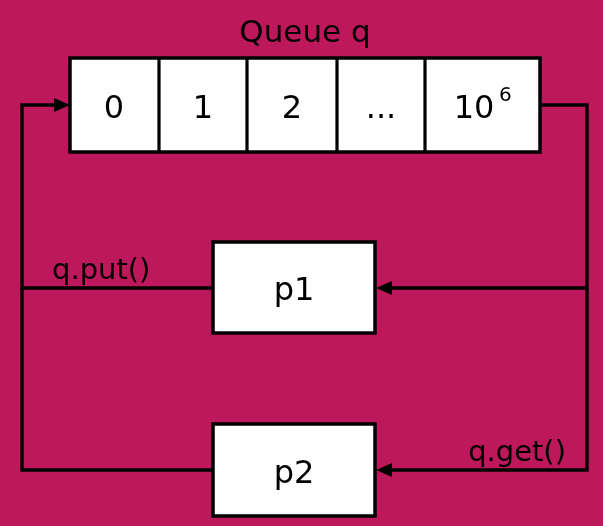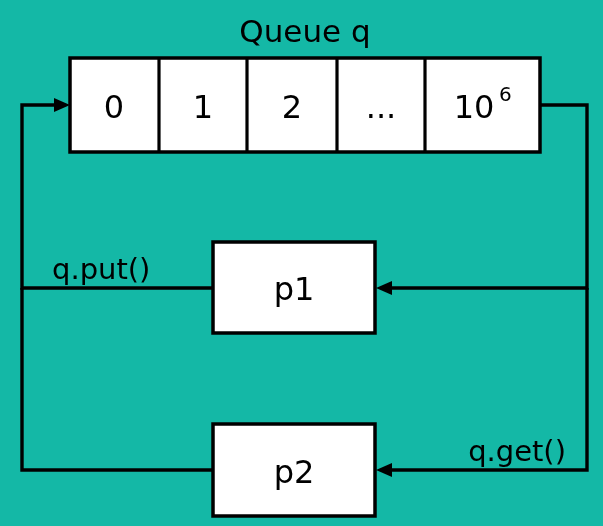--- a/index.html
+++ b/index.html
@@ -4,21 +4,21 @@
 <style>
   html, body {
     margin: 0;
     padding: 0;
     background: #ffffff;
   }
   #diagram-root {
     position: relative;
     width: 603px;
     height: 526px;
-    background: #14b8a6;
+    background: #be185d;
     font-family: "DejaVu Sans", sans-serif;
     overflow: hidden;
   }
   svg#diagram-svg {
     position: absolute;
     top: 0;
     left: 0;
     width: 603px;
     height: 526px;
     display: block;

